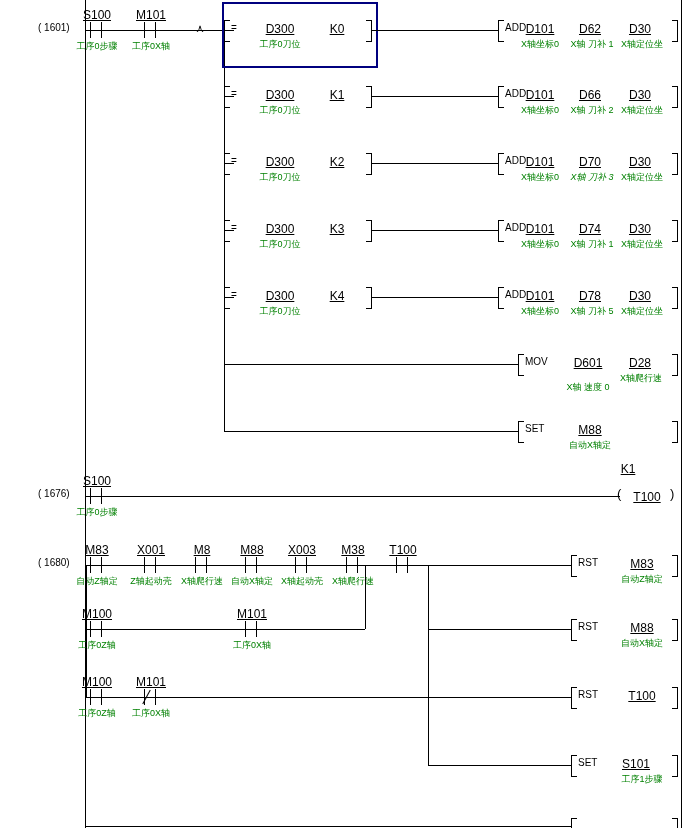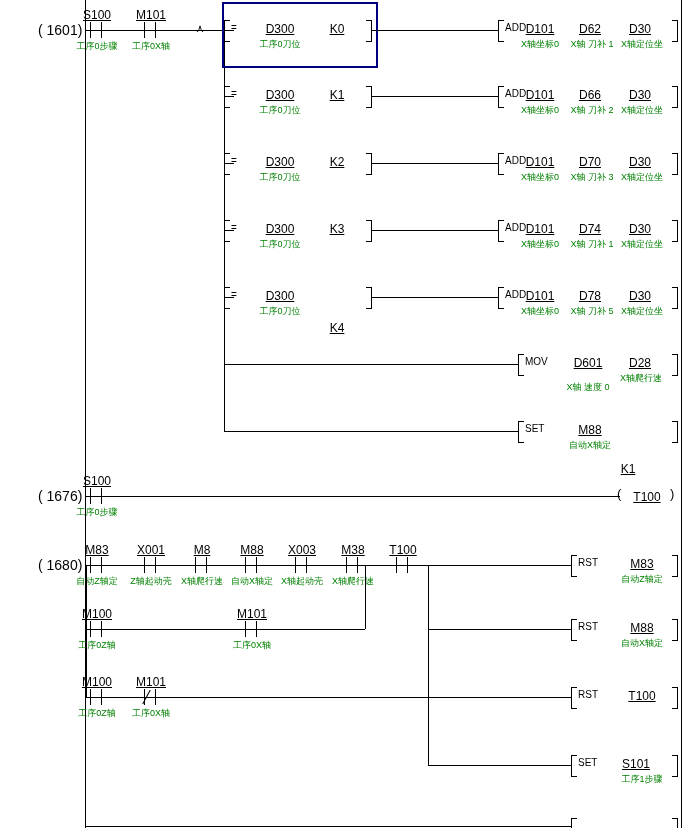--- a/index.html
+++ b/index.html
@@ -15,21 +15,21 @@
   .canvas{position:relative;width:691px;height:828px;}
 
   
   .rail{position:absolute;background:#000;}
   .vrail{width:1px;}
   .hwire{position:absolute;height:1px;background:#000;}
   .vwire{position:absolute;width:1px;background:#000;}
 
   .rung-no{
     position:absolute;
-    font-size:14px;
+    font-size:10px;
     color:#000;
     white-space:nowrap;
   }
 
   
   .contact{position:absolute;width:18px;height:16px;}
   .contact .bar{position:absolute;top:0;width:1px;height:16px;background:#000;}
   .contact .bl{left:3px;}
   .contact .br{right:3px;}
   .contact .slash{
@@ -160,21 +160,21 @@
   <div class="hwire" style="left:372px;top:163px;width:126px;"></div>
 
   <div class="fblock" style="left:498px;top:153px;width:180px;height:20px;">
     <div class="brk-l"></div>
     <div class="fname">ADD</div>
     <div class="brk-r"></div>
   </div>
   <div class="lbl" style="left:520px;top:155px;width:40px;">D101</div>
   <div class="lbl-cn" style="left:512px;top:171px;width:56px;">X轴坐标0</div>
   <div class="lbl" style="left:572px;top:155px;width:36px;">D70</div>
-  <div class="lbl-cn" style="left:566px;top:171px;width:52px;">X轴 刀补 3</div>
+  <div class="lbl-cn" style="left:566px;top:171px;width:52px;font-style:italic;">X轴 刀补 3</div>
   <div class="lbl" style="left:622px;top:155px;width:36px;">D30</div>
   <div class="lbl-cn" style="left:614px;top:171px;width:56px;">X轴定位坐</div>
 
   <div class="hwire" style="left:224px;top:230px;width:10px;"></div>
   <div class="fblock" style="left:224px;top:220px;width:148px;height:20px;">
     <div class="brk-l"></div>
     <div class="fname">=</div>
     <div class="brk-r"></div>
   </div>
   <div class="lbl" style="left:255px;top:222px;width:50px;">D300</div>
@@ -195,21 +195,21 @@
   <div class="lbl-cn" style="left:614px;top:238px;width:56px;">X轴定位坐</div>
 
   <div class="hwire" style="left:224px;top:297px;width:10px;"></div>
   <div class="fblock" style="left:224px;top:287px;width:148px;height:20px;">
     <div class="brk-l"></div>
     <div class="fname">=</div>
     <div class="brk-r"></div>
   </div>
   <div class="lbl" style="left:255px;top:289px;width:50px;">D300</div>
   <div class="lbl-cn" style="left:253px;top:305px;width:54px;">工序0刀位</div>
-  <div class="lbl" style="left:317px;top:289px;width:40px;margin-top:32px;">K4</div>
+  <div class="lbl" style="left:317px;top:289px;width:40px;">K4</div>
   <div class="hwire" style="left:372px;top:297px;width:126px;"></div>
 
   <div class="fblock" style="left:498px;top:287px;width:180px;height:20px;">
     <div class="brk-l"></div>
     <div class="fname">ADD</div>
     <div class="brk-r"></div>
   </div>
   <div class="lbl" style="left:520px;top:289px;width:40px;">D101</div>
   <div class="lbl-cn" style="left:512px;top:305px;width:56px;">X轴坐标0</div>
   <div class="lbl" style="left:572px;top:289px;width:36px;">D78</div>

